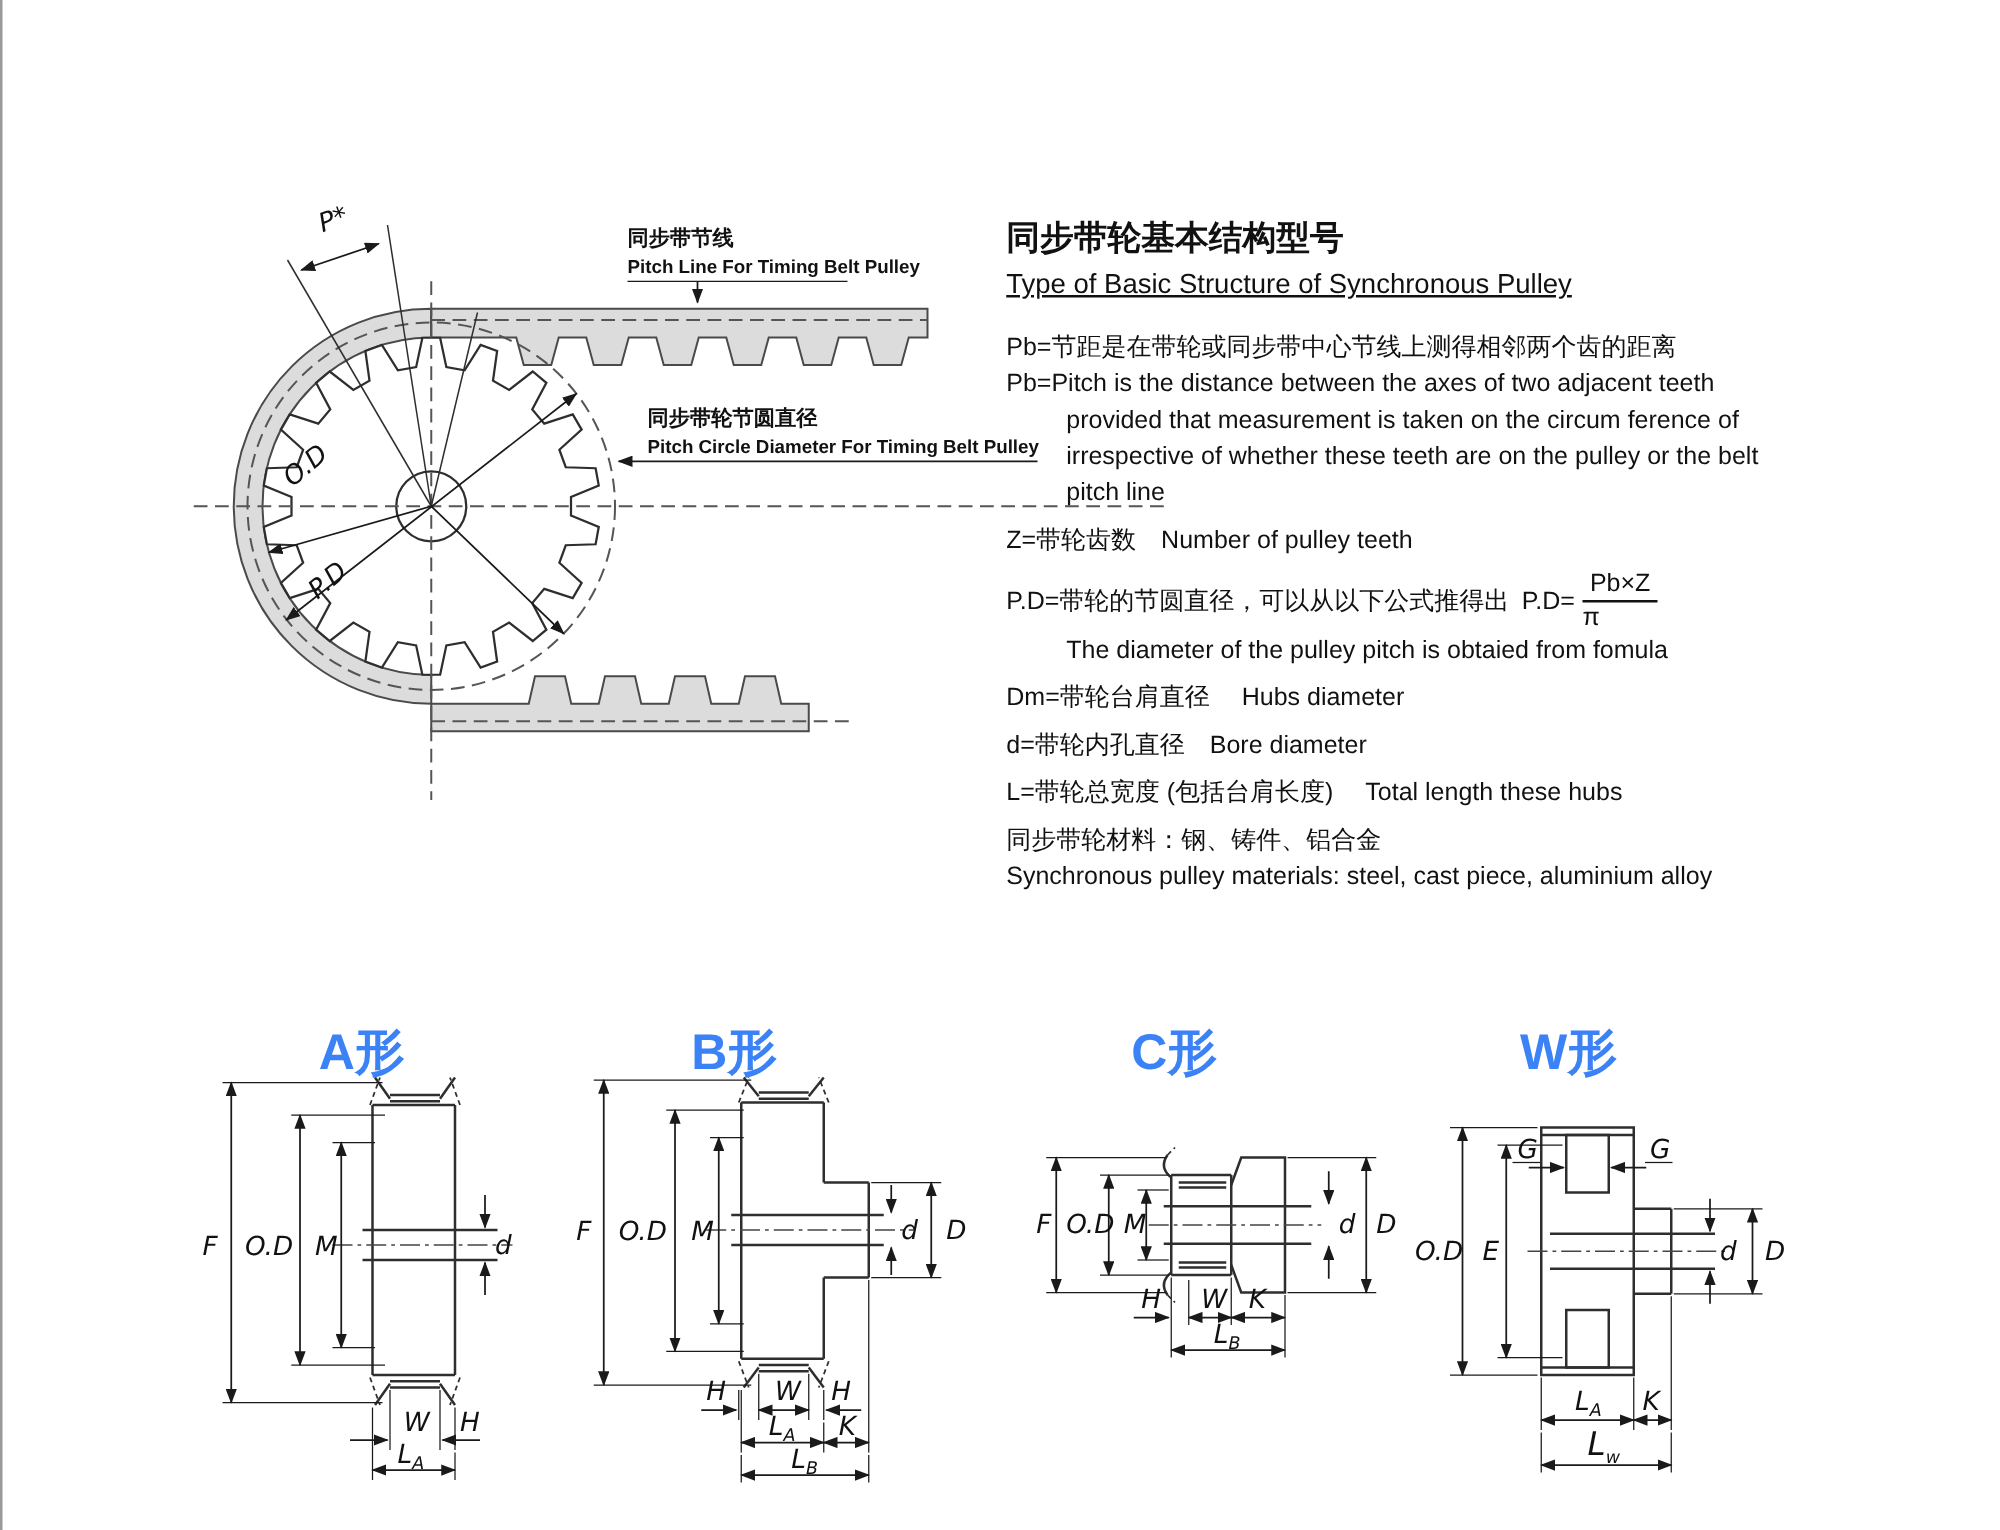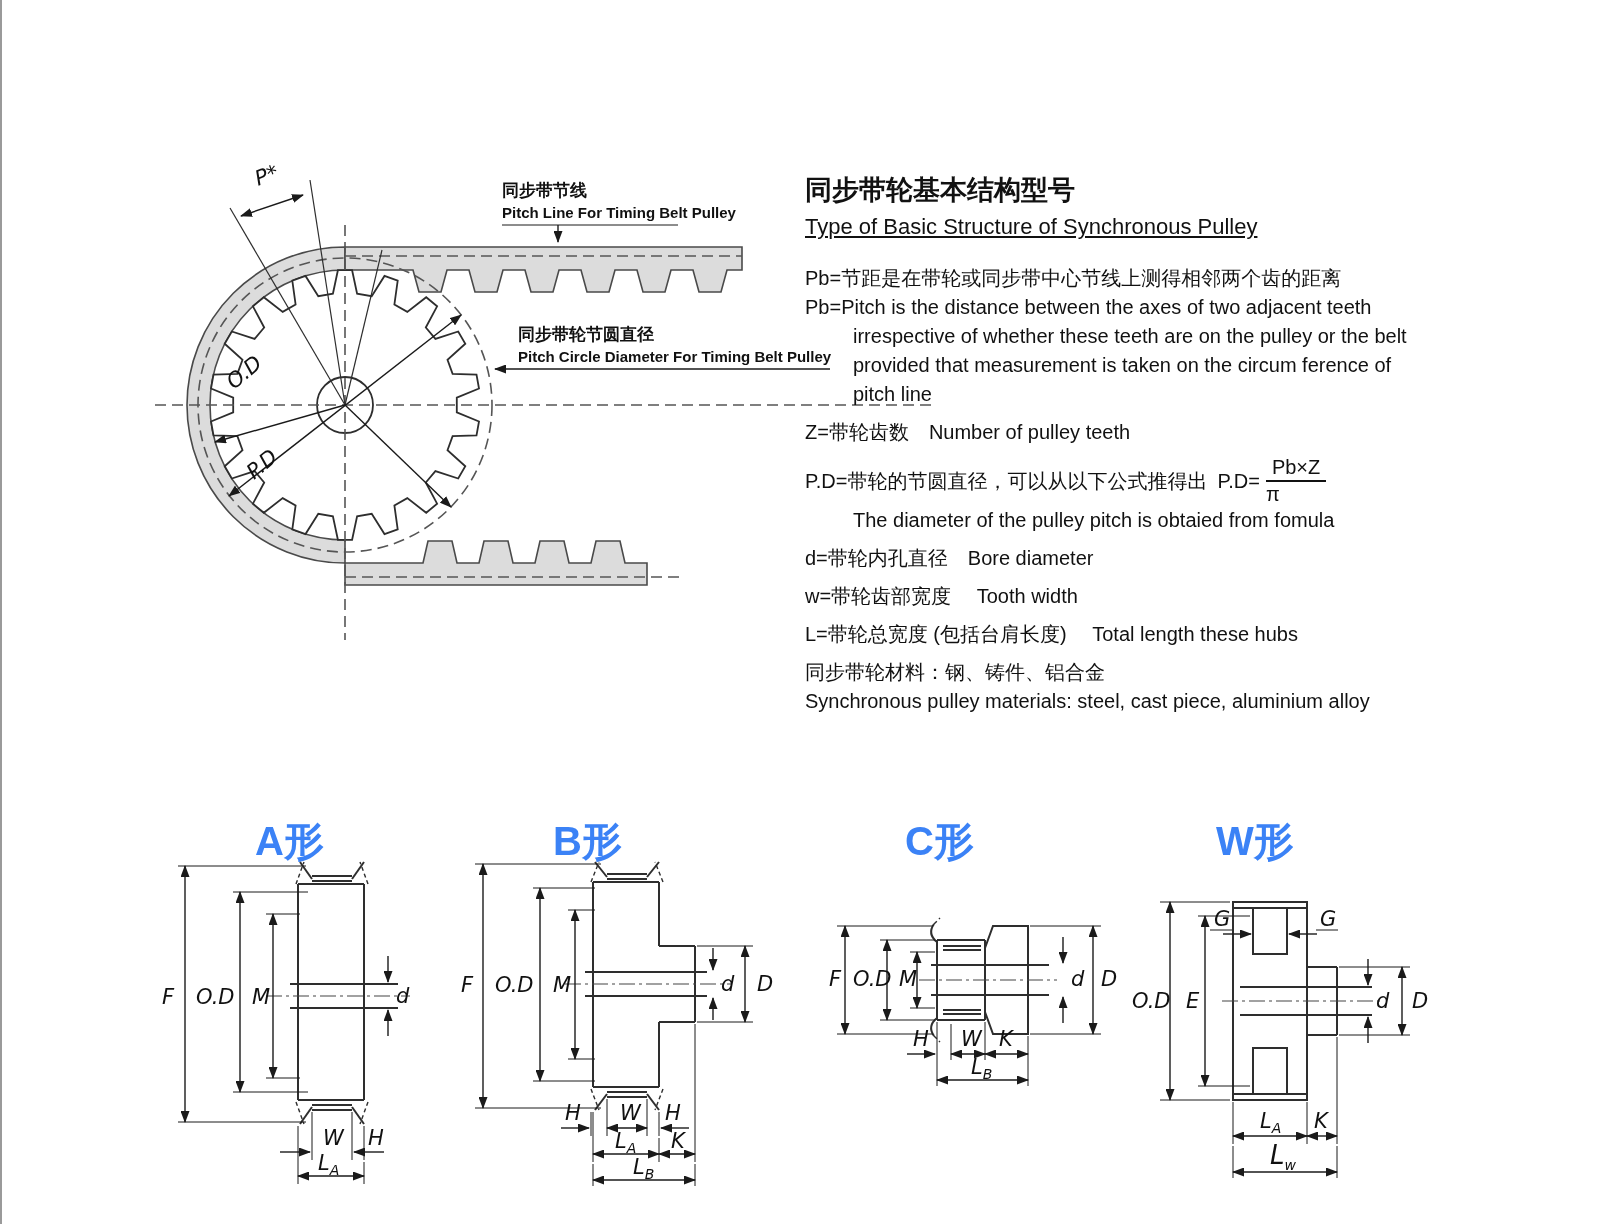--- a/index.html
+++ b/index.html
@@ -100,37 +100,37 @@
       <line class="dim-l" x1="365" y1="229" x2="700" y2="229" marker-start="url(#arrM)"></line>
     </g>
   </svg>
 
   <div id="info">
     <div class="h-zh">同步带轮基本结构型号</div>
     <div class="h-en">Type of Basic Structure of Synchronous Pulley</div>
 
     <div class="line">Pb=节距是在带轮或同步带中心节线上测得相邻两个齿的距离</div>
     <div class="line">Pb=Pitch is the distance between the axes of two adjacent teeth</div>
+    <div class="line ind">provided that measurement is taken on the circum ference of</div>
     <div class="line ind">irrespective of whether these teeth are on the pulley or the belt</div>
-    <div class="line ind">provided that measurement is taken on the circum ference of</div>
     <div class="line ind">pitch line</div>
     <div class="line gap">Z=带轮齿数　Number of pulley teeth</div>
 
     <div class="frow">
       <span class="line">P.D=带轮的节圆直径，可以从以下公式推得出</span>
       <span class="line lhs">P.D=</span>
       <span class="frac">
         <span class="num">Pb×Z</span>
         <span class="den">π</span>
       </span>
     </div>
 
     <div class="line ind">The diameter of the pulley pitch is obtaied from fomula</div>
+    <div class="line gap">Dm=带轮台肩直径　 Hubs diameter</div>
     <div class="line gap">d=带轮内孔直径　Bore diameter</div>
-    <div class="line gap">w=带轮齿部宽度　 Tooth width</div>
     <div class="line gap">L=带轮总宽度 (包括台肩长度)　 Total length these hubs</div>
     <div class="line gap">同步带轮材料：钢、铸件、铝合金</div>
     <div class="line">Synchronous pulley materials: steel, cast piece, aluminium alloy</div>
   </div>
 
   <div class="sec-h" style="left:255px;top:814px;">A形</div>
   <div class="sec-h" style="left:553px;top:814px;">B形</div>
   <div class="sec-h" style="left:905px;top:814px;">C形</div>
   <div class="sec-h" style="left:1216px;top:814px;">W形</div>
 

